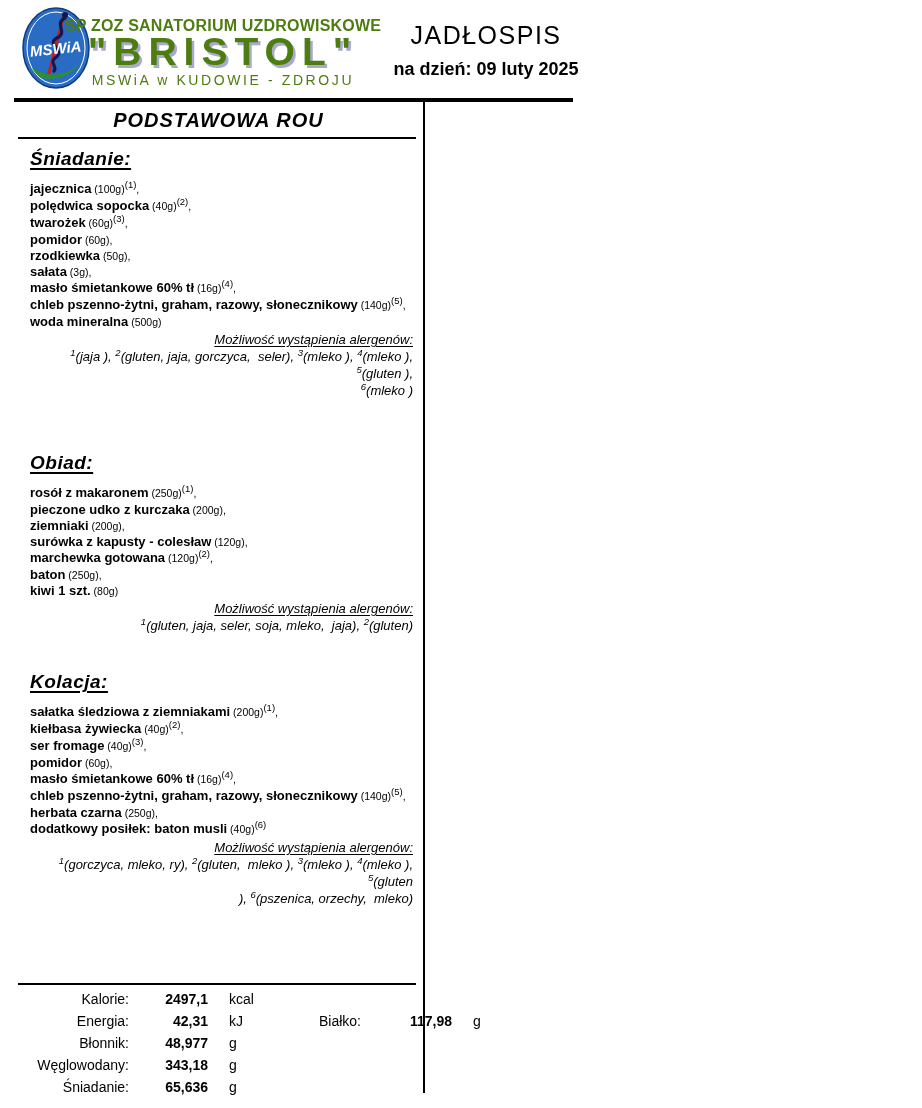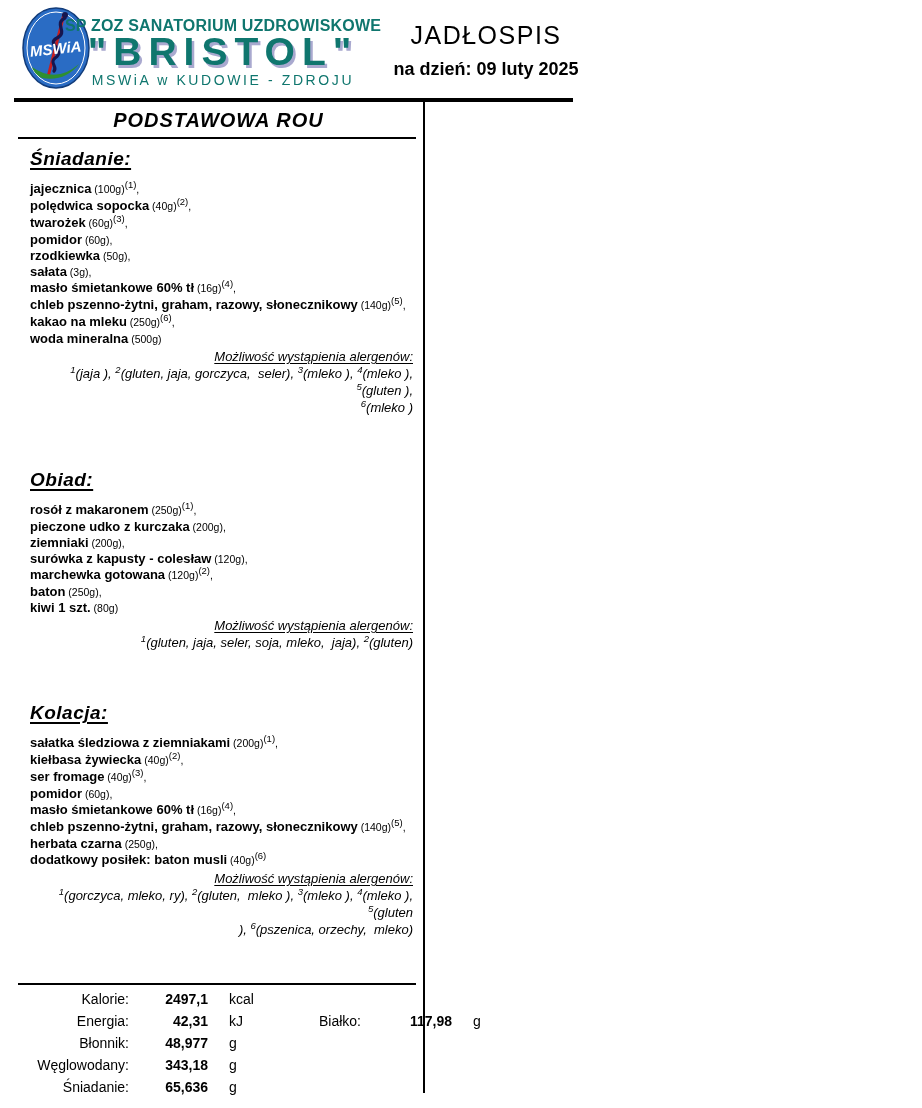--- a/index.html
+++ b/index.html
@@ -1,21 +1,21 @@
 <!DOCTYPE html>
 <html><head>
 <meta charset="utf-8">
 <style>
   html,body{margin:0;padding:0;background:#fff;}
   .page{position:relative;width:922px;height:1108px;background:#ffffff;color:#000;
         font-family:"Liberation Sans","DejaVu Sans",sans-serif;overflow:hidden;}
 
   
   .logo{position:absolute;left:12px;top:5px;width:88px;height:86px;}
-  .org-block{position:absolute;left:58px;top:17px;width:330px;text-align:center;color:#0f766e;}
+  .org-block{position:absolute;left:58px;top:17px;width:330px;text-align:center;color:#4d7c0f;}
   .org-line1{font-size:16px;font-weight:bold;letter-spacing:.2px;white-space:nowrap;}
   .org-name{font-size:39px;font-weight:bold;letter-spacing:7px;line-height:1.02;margin-top:-3px;
             white-space:nowrap;text-shadow:2.5px 2.5px 0 #a9a9cf;}
   .org-line3{font-size:14px;font-weight:normal;letter-spacing:2.6px;margin-top:0;white-space:nowrap;}
   .title-block{position:absolute;left:388px;top:21px;width:196px;text-align:center;}
   .doc-title{font-size:25px;font-weight:normal;letter-spacing:1.5px;white-space:nowrap;}
   .doc-date{font-size:18px;font-weight:bold;margin-top:9px;white-space:nowrap;}
 
   
   .rule-top{position:absolute;left:14px;top:98px;width:559px;height:4px;background:#000;}
@@ -23,21 +23,21 @@
 
   
   .menu-col{position:absolute;left:14px;top:102px;width:409px;}
   .diet-title{text-align:center;font-style:italic;font-weight:bold;font-size:20px;
               letter-spacing:1px;padding:7px 0 5px 0;}
   .rule-thin{border:0;border-top:2px solid #000;margin:0 7px 0 4px;}
 
   .menu-section{margin-left:16px;}
   .menu-section:nth-child(1){margin-top:9px;}
   .menu-section:nth-child(2){margin-top:52px;}
-  .menu-section:nth-child(3){margin-top:50px;}
+  .menu-section:nth-child(3){margin-top:36px;}
   .section-heading{display:inline-block;font-size:19px;font-weight:bold;font-style:italic;
                    text-decoration:underline;text-underline-offset:3px;text-decoration-thickness:1.5px;
                    letter-spacing:.5px;text-align:center;}
   .item-list{margin-top:11px;}
   .item{font-size:13px;font-weight:bold;line-height:16px;white-space:pre-wrap;}
   .item-weight{font-size:10.5px;font-weight:normal;}
   .item-sup,.al-sup{font-size:9.5px;font-weight:normal;position:relative;top:-5px;}
   .allergens{margin-top:2px;margin-right:0;text-align:right;padding-right:10px;
              font-style:italic;font-size:13px;line-height:16px;}
   .allergen-heading{display:inline-block;text-decoration:underline;text-underline-offset:2px;
@@ -89,21 +89,20 @@
     <div>
         <section class="menu-section"><div class="section-heading">Śniadanie:</div><div class="item-list">
             <div class="item"><span class="item-name">jajecznica</span><span class="item-weight"> (100g)</span><span class="item-sup">(1)</span><span class="item-weight">,</span></div>
             <div class="item"><span class="item-name">polędwica sopocka</span><span class="item-weight"> (40g)</span><span class="item-sup">(2)</span><span class="item-weight">,</span></div>
             <div class="item"><span class="item-name">twarożek</span><span class="item-weight"> (60g)</span><span class="item-sup">(3)</span><span class="item-weight">,</span></div>
             <div class="item"><span class="item-name">pomidor</span><span class="item-weight"> (60g)</span><span class="item-weight">,</span></div>
             <div class="item"><span class="item-name">rzodkiewka</span><span class="item-weight"> (50g)</span><span class="item-weight">,</span></div>
             <div class="item"><span class="item-name">sałata</span><span class="item-weight"> (3g)</span><span class="item-weight">,</span></div>
             <div class="item"><span class="item-name">masło śmietankowe 60% tł</span><span class="item-weight"> (16g)</span><span class="item-sup">(4)</span><span class="item-weight">,</span></div>
             <div class="item"><span class="item-name">chleb pszenno-żytni, graham, razowy, słonecznikowy</span><span class="item-weight"> (140g)</span><span class="item-sup">(5)</span><span class="item-weight">,</span></div>
-            <div class="item"><span class="item-name">kakao na mleku</span><span class="item-weight"> (250g)</span><span class="item-sup">(6)</span><span class="item-weight">,</span></div>
             <div class="item"><span class="item-name">woda mineralna</span><span class="item-weight"> (500g)</span></div>
           </div><div class="allergens"><div class="allergen-heading">Możliwość wystąpienia alergenów:</div><br><div class="allergen-line"><span class="al-sup">1</span>(jaja ), <span class="al-sup">2</span>(gluten, jaja, gorczyca,  seler), <span class="al-sup">3</span>(mleko ), <span class="al-sup">4</span>(mleko ), <span class="al-sup">5</span>(gluten ),</div><div class="allergen-line"><span class="al-sup">6</span>(mleko )</div></div></section>
         <section class="menu-section"><div class="section-heading">Obiad:</div><div class="item-list">
             <div class="item"><span class="item-name">rosół z makaronem</span><span class="item-weight"> (250g)</span><span class="item-sup">(1)</span><span class="item-weight">,</span></div>
             <div class="item"><span class="item-name">pieczone udko z kurczaka</span><span class="item-weight"> (200g)</span><span class="item-weight">,</span></div>
             <div class="item"><span class="item-name">ziemniaki</span><span class="item-weight"> (200g)</span><span class="item-weight">,</span></div>
             <div class="item"><span class="item-name">surówka z kapusty - colesław</span><span class="item-weight"> (120g)</span><span class="item-weight">,</span></div>
             <div class="item"><span class="item-name">marchewka gotowana</span><span class="item-weight"> (120g)</span><span class="item-sup">(2)</span><span class="item-weight">,</span></div>
             <div class="item"><span class="item-name">baton</span><span class="item-weight"> (250g)</span><span class="item-weight">,</span></div>
             <div class="item"><span class="item-name">kiwi 1 szt.</span><span class="item-weight"> (80g)</span></div>

